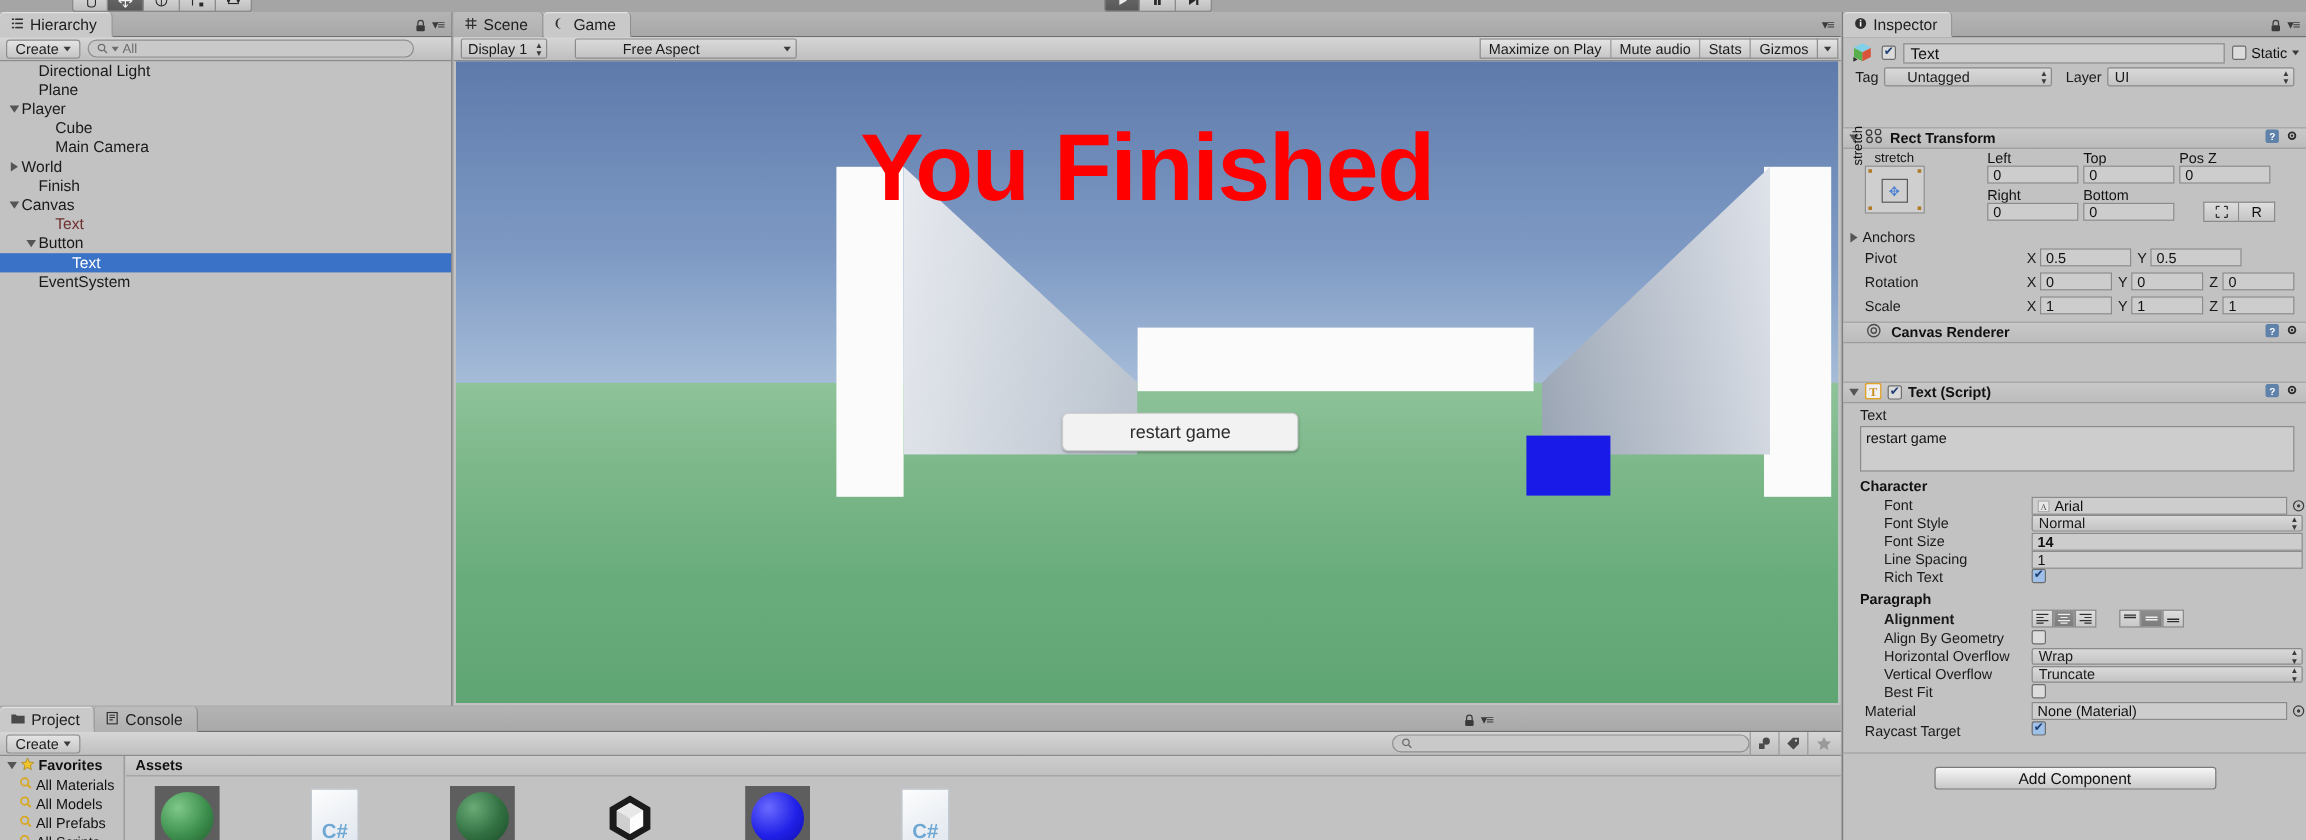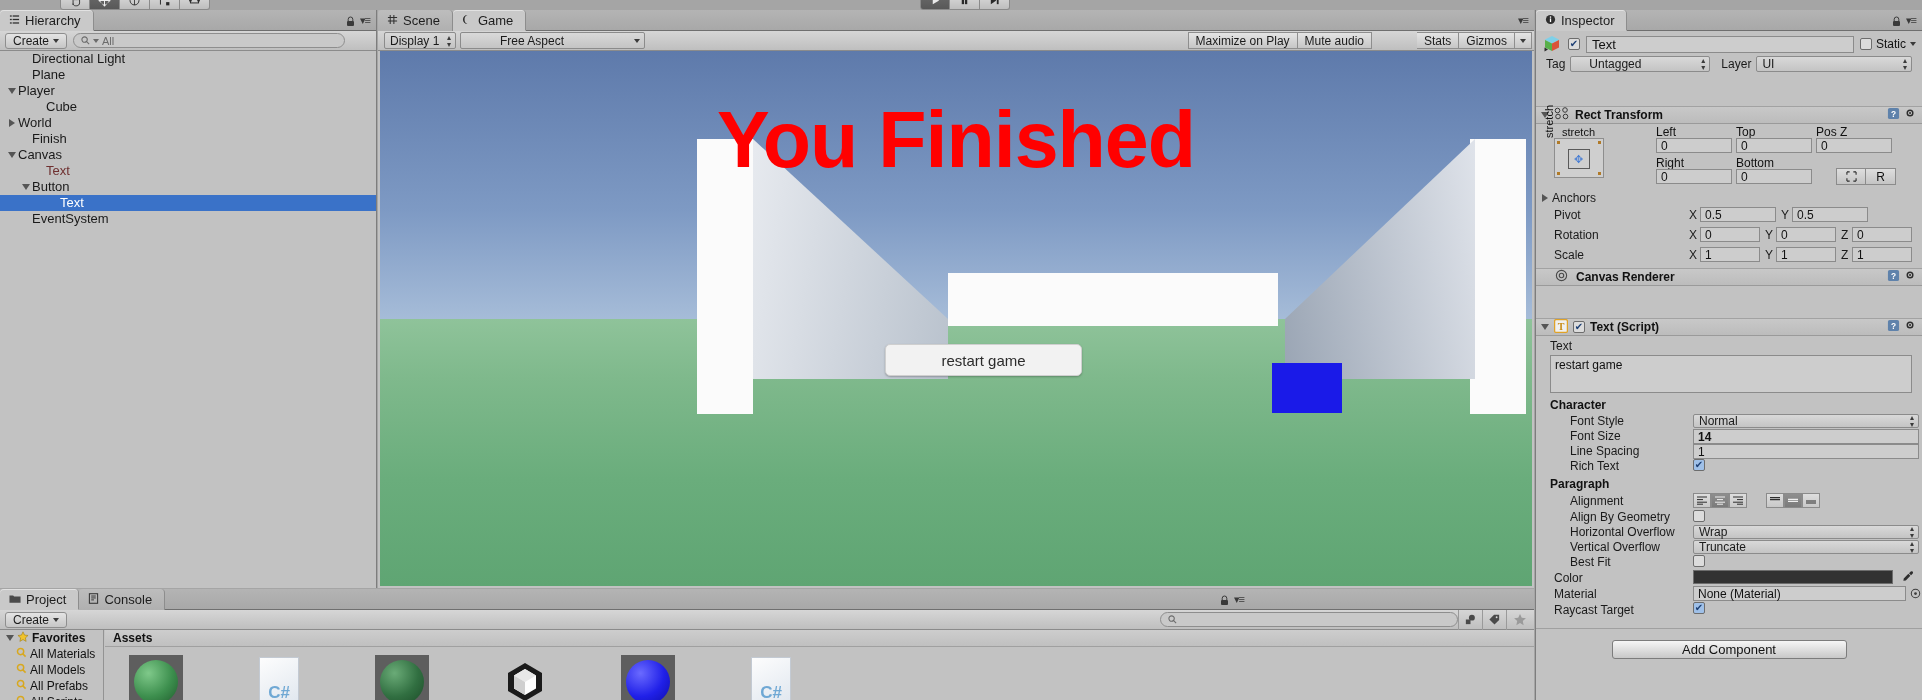--- a/index.html
+++ b/index.html
@@ -280,20 +280,25 @@
             <span class="tri-d"></span>
           </span>
           <span class="lbl">Player</span>
         </div>
         <div class="hrow">
           <span style="width: 28px; flex: 0 0 auto;"></span>
           <span class="arrow"></span>
           <span class="lbl">Cube</span>
         </div>
         <div class="hrow">
+          <span style="width: 28px; flex: 0 0 auto;"></span>
+          <span class="arrow"></span>
+          <span class="lbl">Main Camera</span>
+        </div>
+        <div class="hrow">
           <span style="width: 0px; flex: 0 0 auto;"></span>
           <span class="arrow">
             <span class="tri-r"></span>
           </span>
           <span class="lbl">World</span>
         </div>
         <div class="hrow">
           <span style="width: 14px; flex: 0 0 auto;"></span>
           <span class="arrow"></span>
           <span class="lbl">Finish</span>
@@ -350,32 +355,32 @@
       </div>
       <div style="position:absolute;right:6px;top:4px;display:flex;gap:5px;align-items:center;">
         <span class="hamb">▾≡</span>
       </div>
     </div>
     <div class="toolrow" style="top:21px;">
       <div class="ddown" style="margin-left:6px;width:72px;height:17px;">
         <span>Display 1</span>
         <span class="updown">▴<br>▾</span>
       </div>
-      <div class="ddown" style="margin-left:4px;width:185px;height:17px;padding-left:39px;">
+      <div class="ddown" style="margin-left:23px;width:185px;height:17px;padding-left:39px;">
         <span>Free Aspect</span>
         <span class="caret-d"></span>
       </div>
       <div style="flex:1"></div>
       <div class="btnsm" style="height:17px;border-radius:0;">
         <span>Maximize on Play</span>
       </div>
       <div class="btnsm" style="height:17px;border-radius:0;border-left:0;">
         <span>Mute audio</span>
       </div>
-      <div class="btnsm" style="height:17px;border-radius:0;border-left:0;margin-left:45px;">
+      <div class="btnsm" style="height:17px;border-radius:0;border-left:0;">
         <span>Stats</span>
       </div>
       <div class="btnsm" style="height:17px;border-radius:0;border-left:0;">
         <span>Gizmos</span>
       </div>
       <div class="btnsm" style="height:17px;border-radius:0;border-left:0;padding:0 5px;margin-right:2px;">
         <span class="caret-d"></span>
       </div>
     </div>
 
@@ -602,20 +607,36 @@
         </span>
       </div>
 
       <div style="padding:3px 10px 0 14px;">
         <div class="lbl12">Text</div>
         <div style="margin-top:2px;height:38px;background:#cdcdcd;border:1px solid #8b8b8b;font-size:12px;padding:2px 4px;">restart game</div>
       </div>
 
       <div class="sec-title" style="padding:5px 0 2px 14px;">Character</div>
 
+      <div style="position:relative;height:15px;">
+        <span class="lbl12" style="position:absolute;left:34px;">Font</span>
+        <span class="field" style="position:absolute;left:157px;width:213px;gap:4px;">
+          <svg width="10" height="10" viewBox="0 0 11 11">
+              <rect x="0.5" y="0.5" width="10" height="10" fill="#e8e8e8" stroke="#9a9a9a"></rect>
+              <text x="5.5" y="8.4" font-size="8" text-anchor="middle" fill="#555" font-family="Liberation Serif">A</text>
+            </svg>
+          <span>Arial</span>
+        </span>
+        <span style="position:absolute;left:374px;top:1px;">
+          <svg width="11" height="11" viewBox="0 0 12 12">
+              <circle cx="6" cy="6" r="4.6" fill="none" stroke="#3c3c3c" stroke-width="1.1"></circle>
+              <circle cx="6" cy="6" r="1.5" fill="#3c3c3c"></circle>
+            </svg>
+        </span>
+      </div>
 
       <div style="position:relative;height:15px;">
         <span class="lbl12" style="position:absolute;left:34px;">Font Style</span>
         <span class="ddown" style="position:absolute;left:157px;width:226px;height:14px;">
           <span>Normal</span>
           <span class="updown">▴<br>▾</span>
         </span>
       </div>
 
       <div style="position:relative;height:15px;">
@@ -628,21 +649,21 @@
         <span class="field" style="position:absolute;left:157px;width:226px;">1</span>
       </div>
 
       <div style="position:relative;height:15px;">
         <span class="lbl12" style="position:absolute;left:34px;">Rich Text</span>
         <span class="chk on blue" style="position:absolute;left:157px;top:0;"></span>
       </div>
 
       <div class="sec-title" style="padding:3px 0 2px 14px;">Paragraph</div>
 
-      <div style="position:relative;height:17px;">
+      <div style="position:relative;height:17px;font-weight:bold;">
         <span class="lbl12" style="position:absolute;left:34px;top:1px;">Alignment</span>
         <span style="position:absolute;left:157px;display:flex;">
           <span class="align-btn">
             <svg width="12" height="9" viewBox="0 0 12 9">
                 <path d="M1 1h10M1 3.6h6M1 6.2h10M1 8.2h6" stroke="#2e2e2e" stroke-width="1"></path>
               </svg>
           </span>
           <span class="align-btn on">
             <svg width="12" height="9" viewBox="0 0 12 9">
                 <path d="M1 1h10M3 3.6h6M1 6.2h10M3 8.2h6" stroke="#efefef" stroke-width="1"></path>
@@ -692,29 +713,20 @@
           <span>Truncate</span>
           <span class="updown">▴<br>▾</span>
         </span>
       </div>
 
       <div style="position:relative;height:15px;">
         <span class="lbl12" style="position:absolute;left:34px;">Best Fit</span>
         <span class="chk" style="position:absolute;left:157px;top:0;"></span>
       </div>
 
-      <div style="position:relative;height:16px;">
-        <span class="lbl12" style="position:absolute;left:18px;top:1px;">Color</span>
-        <span id="color-swatch" style="position: absolute; left: 157px; top: 0px; width: 200px; height: 14px; border: 1px solid rgb(109, 109, 109); background: rgb(50, 50, 50);"></span>
-        <span style="position:absolute;left:366px;top:0;">
-          <svg width="12" height="12" viewBox="0 0 13 13">
-              <path d="M9.5 1.5a1.6 1.6 0 012.2 2.2L9.8 5.6 7.6 3.4zM6.9 4.1l2.2 2.2-5 5-2.6.4.4-2.6z" fill="#2e2e2e"></path>
-            </svg>
-        </span>
-      </div>
 
       <div style="position:relative;height:16px;">
         <span class="lbl12" style="position:absolute;left:18px;top:1px;">Material</span>
         <span class="field" style="position:absolute;left:157px;width:213px;">None (Material)</span>
         <span style="position:absolute;left:374px;top:1px;">
           <svg width="11" height="11" viewBox="0 0 12 12">
               <circle cx="6" cy="6" r="4.6" fill="none" stroke="#3c3c3c" stroke-width="1.1"></circle>
               <circle cx="6" cy="6" r="1.5" fill="#3c3c3c"></circle>
             </svg>
         </span>

